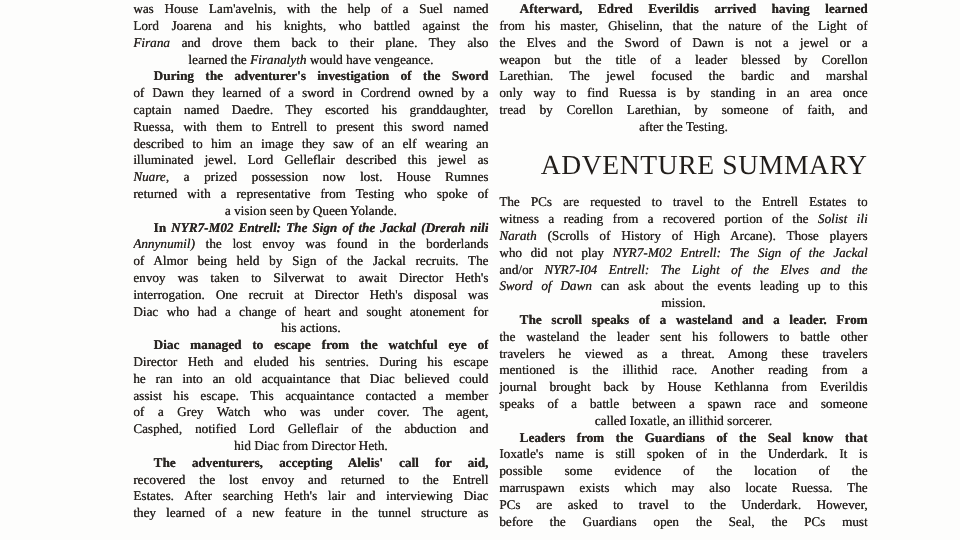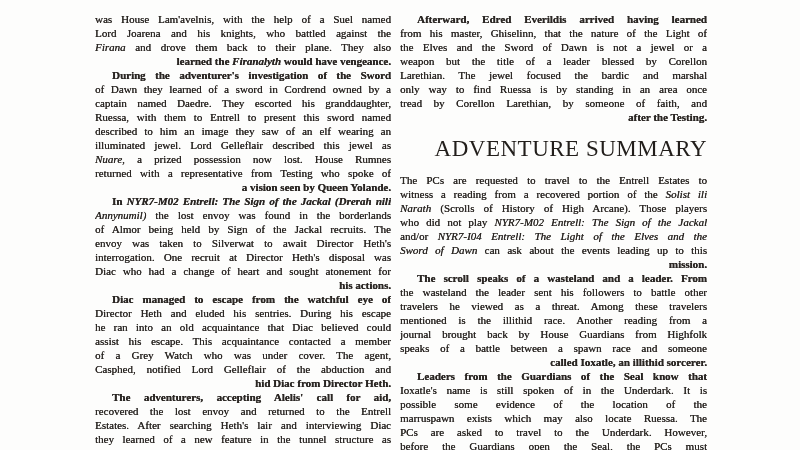--- a/index.html
+++ b/index.html
@@ -8,38 +8,38 @@
     background: #fdfdfc;
     overflow: hidden;
     font-family: "Liberation Serif", serif;
   }
   .page {
     position: relative;
     width: 800px; height: 450px;
     color: #2b2724;
     overflow: hidden;
   }
-  .col { position: absolute; top: 12px; }
+  .col { position: absolute; top: 1px; margin-left: 16px; }
   #left-col  { left: 95px;  width: 296px; }
   #right-col { left: 400px; width: 307px; }
   .line {
     height: 14px;
     line-height: 14px;
     font-size: 11px;
     text-align: justify;
     overflow: hidden;
     text-shadow: 0.2px 0 0 currentColor;
   }
   .line:not(.end)::after {
     content: "";
     display: inline-block;
     width: 100%;
     height: 0;
   }
-  .line.end { text-align: right; font-weight: bold; }
+  .line.end { text-align: center; }
   .line.in { text-indent: 17px; font-weight: bold; }
   .it { font-style: italic; }
   .heading {
     height: 49px;
     box-sizing: border-box;
     padding-top: 13px;
     font-size: 23px;
     line-height: 23px;
     font-weight: normal;
     letter-spacing: 0.5px;
@@ -99,21 +99,21 @@
       <div class="line"><span>witness a reading from a recovered portion of the </span><span class="it">Solist ili</span></div>
       <div class="line"><span class="it">Narath</span><span> (Scrolls of History of High Arcane). Those players</span></div>
       <div class="line"><span>who did not play </span><span class="it">NYR7-M02 Entrell: The Sign of the Jackal</span></div>
       <div class="line"><span>and/or </span><span class="it">NYR7-I04 Entrell: The Light of the Elves and the</span></div>
       <div class="line"><span class="it">Sword of Dawn</span><span> can ask about the events leading up to this</span></div>
       <div class="line end"><span>mission.</span></div>
       <div class="line in"><span>The scroll speaks of a wasteland and a leader. From</span></div>
       <div class="line"><span>the wasteland the leader sent his followers to battle other</span></div>
       <div class="line"><span>travelers he viewed as a threat. Among these travelers</span></div>
       <div class="line"><span>mentioned is the illithid race. Another reading from a</span></div>
-      <div class="line"><span>journal brought back by House Guardians from Highfolk</span></div>
+      <div class="line"><span>journal brought back by House Kethlanna from Everildis</span></div>
       <div class="line"><span>speaks of a battle between a spawn race and someone</span></div>
       <div class="line end"><span>called Ioxatle, an illithid sorcerer.</span></div>
       <div class="line in"><span>Leaders from the Guardians of the Seal know that</span></div>
       <div class="line"><span>Ioxatle's name is still spoken of in the Underdark. It is</span></div>
       <div class="line"><span>possible some evidence of the location of the</span></div>
       <div class="line"><span>marruspawn exists which may also locate Ruessa. The</span></div>
       <div class="line"><span>PCs are asked to travel to the Underdark. However,</span></div>
       <div class="line"><span>before the Guardians open the Seal, the PCs must</span></div>
     </div>
 </div>

